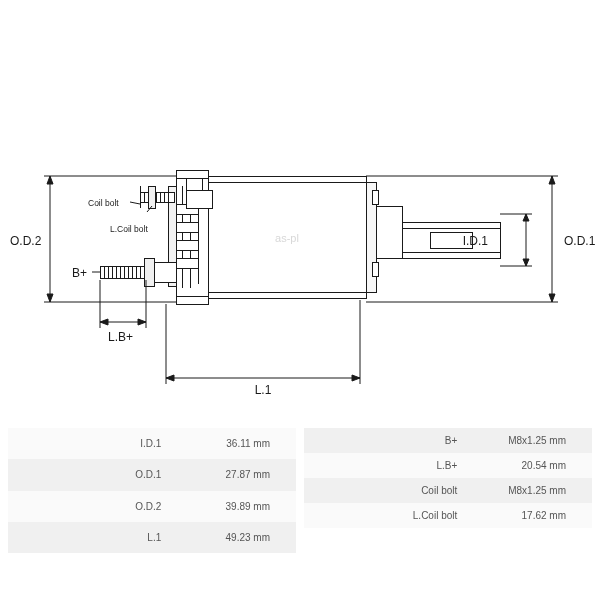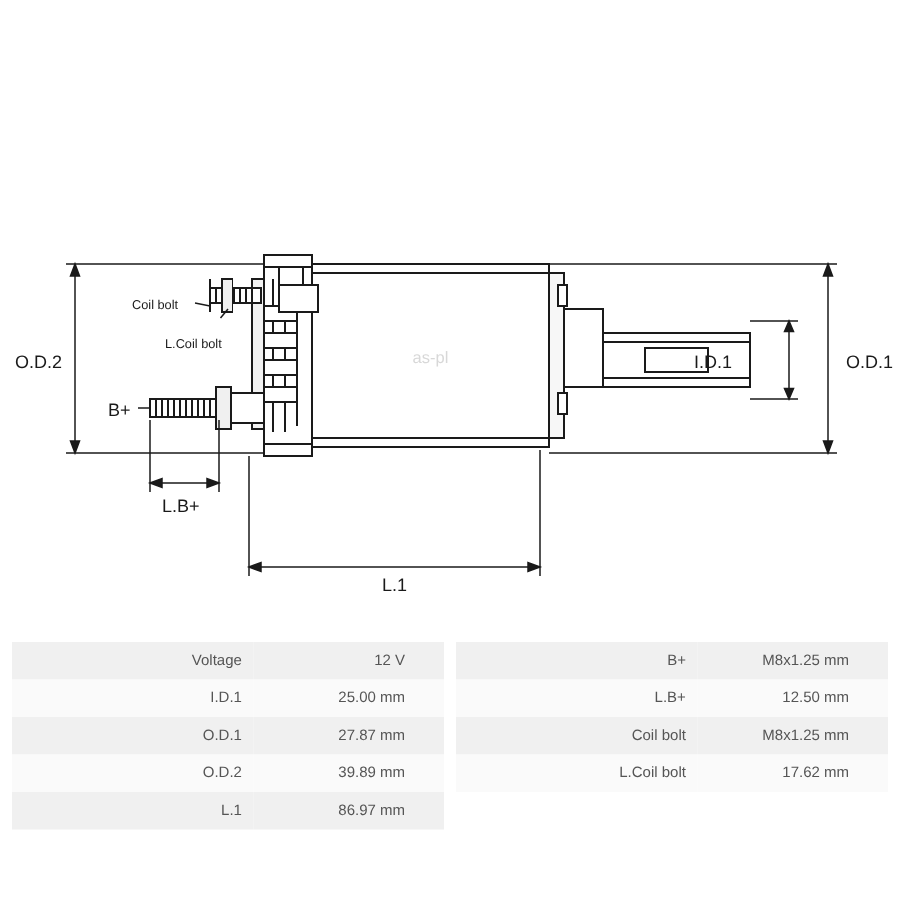--- a/index.html
+++ b/index.html
@@ -207,52 +207,48 @@
       </g>
     </svg>
   </div>
 
   <div class="part-number">SS5032</div>
 
   <div class="specs">
 
     <table class="spec-table">
       <tbody>
-        <tr class="odd">
-          <td class="spec-label">Voltage</td>
-          <td class="spec-value"><span>12 V</span></td>
-        </tr>
         <tr class="even">
           <td class="spec-label">I.D.1</td>
-          <td class="spec-value"><span>25.00 mm</span></td>
+          <td class="spec-value"><span>36.11 mm</span></td>
         </tr>
         <tr class="odd">
           <td class="spec-label">O.D.1</td>
           <td class="spec-value"><span>27.87 mm</span></td>
         </tr>
         <tr class="even">
           <td class="spec-label">O.D.2</td>
           <td class="spec-value"><span>39.89 mm</span></td>
         </tr>
         <tr class="odd">
           <td class="spec-label">L.1</td>
-          <td class="spec-value"><span>86.97 mm</span></td>
+          <td class="spec-value"><span>49.23 mm</span></td>
         </tr>
       </tbody>
     </table>
 
     <table class="spec-table">
       <tbody>
         <tr class="odd">
           <td class="spec-label">B+</td>
           <td class="spec-value"><span>M8x1.25 mm</span></td>
         </tr>
         <tr class="even">
           <td class="spec-label">L.B+</td>
-          <td class="spec-value"><span>12.50 mm</span></td>
+          <td class="spec-value"><span>20.54 mm</span></td>
         </tr>
         <tr class="odd">
           <td class="spec-label">Coil bolt</td>
           <td class="spec-value"><span>M8x1.25 mm</span></td>
         </tr>
         <tr class="even">
           <td class="spec-label">L.Coil bolt</td>
           <td class="spec-value"><span>17.62 mm</span></td>
         </tr>
         <tr class="even">

